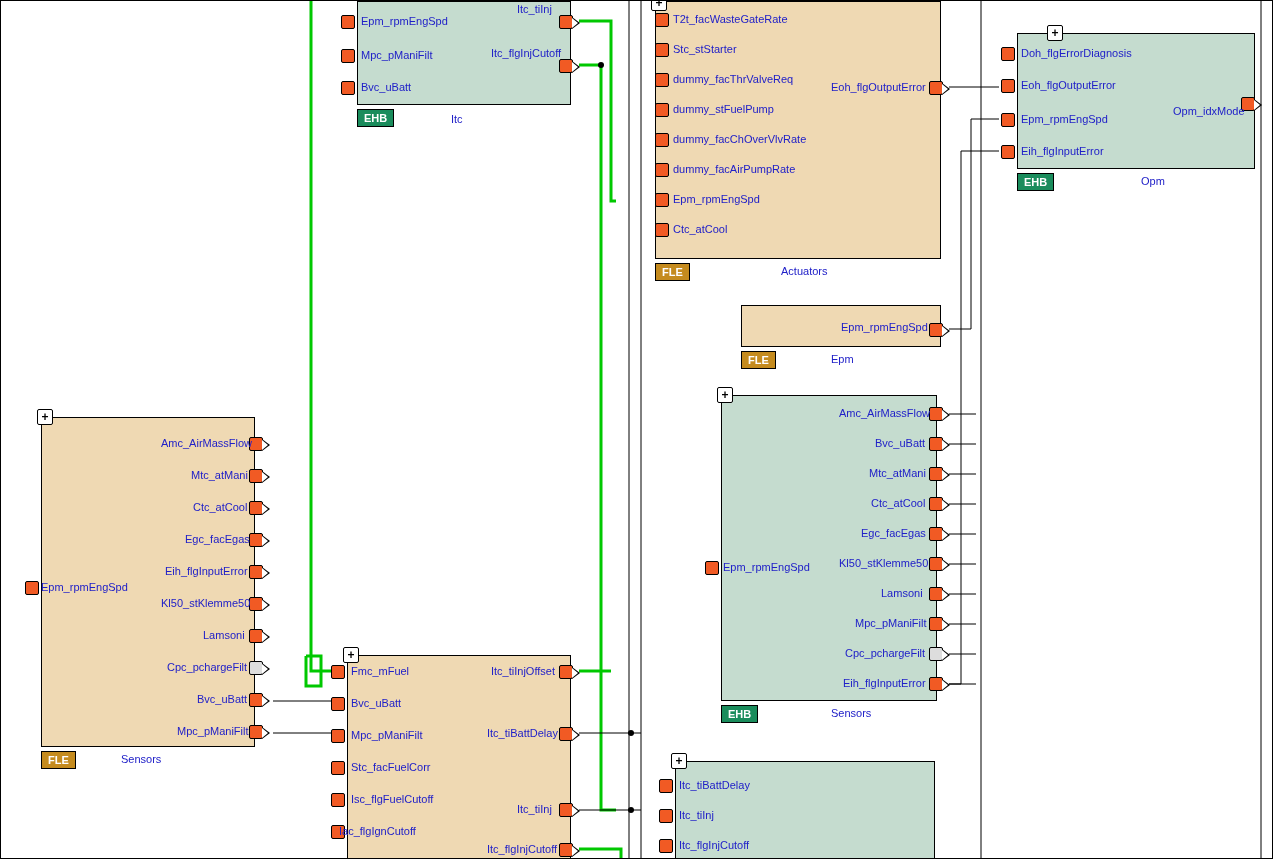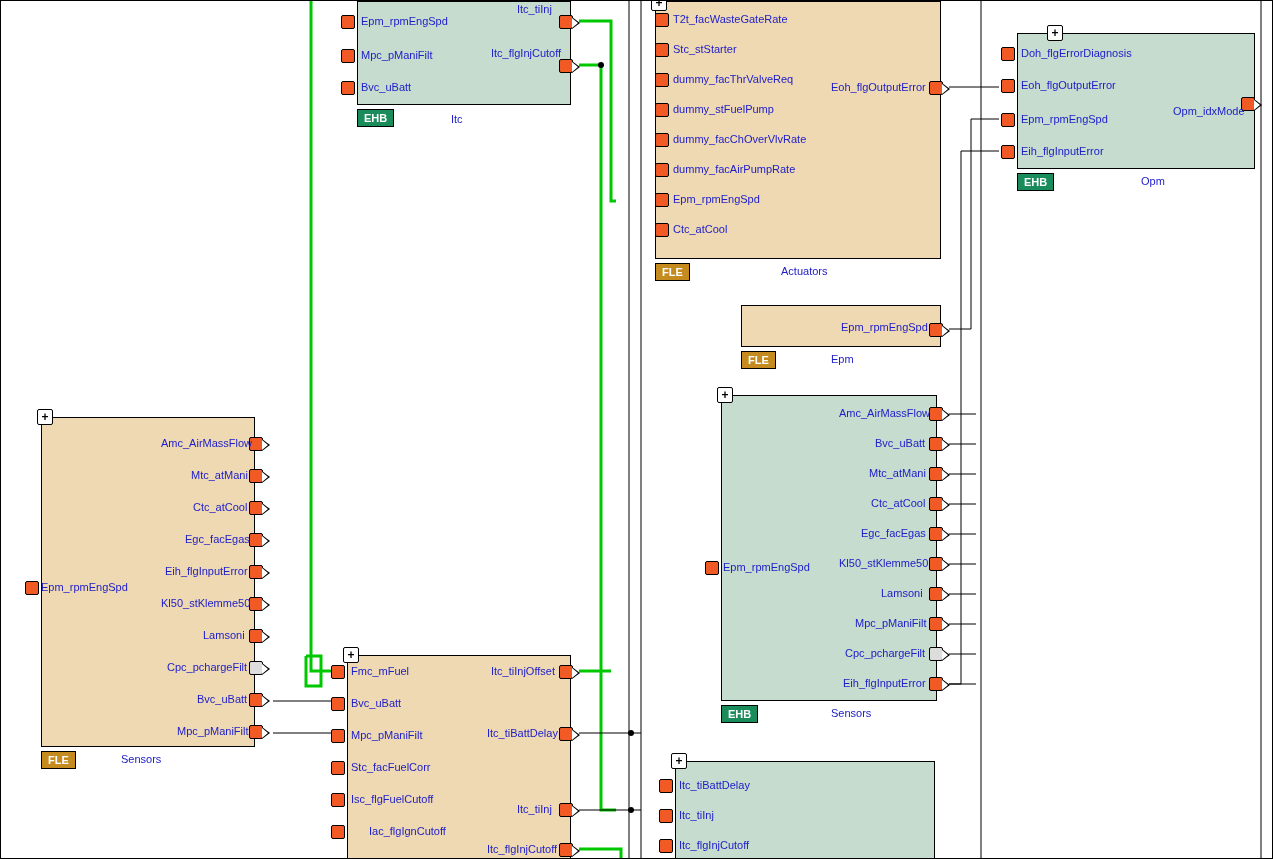--- a/index.html
+++ b/index.html
@@ -284,21 +284,21 @@
 <div class="port-label" style="left:350px; top:664px;">Fmc_mFuel</div>
 <div class="port" style="left:330px; top:696px;"></div>
 <div class="port-label" style="left:350px; top:696px;">Bvc_uBatt</div>
 <div class="port" style="left:330px; top:728px;"></div>
 <div class="port-label" style="left:350px; top:728px;">Mpc_pManiFilt</div>
 <div class="port" style="left:330px; top:760px;"></div>
 <div class="port-label" style="left:350px; top:760px;">Stc_facFuelCorr</div>
 <div class="port" style="left:330px; top:792px;"></div>
 <div class="port-label" style="left:350px; top:792px;">Isc_flgFuelCutoff</div>
 <div class="port" style="left:330px; top:824px;"></div>
-<div class="port-label" style="left:368px; top:824px;">Iac_flgIgnCutoff</div>
+<div class="port-label" style="left:338px; top:824px;">Iac_flgIgnCutoff</div>
 <div class="port-out" style="left:558px; top:664px;"></div>
 <div class="port-label" style="left:490px; top:664px;">Itc_tiInjOffset</div>
 <div class="port-out" style="left:558px; top:726px;"></div>
 <div class="port-label" style="left:486px; top:726px;">Itc_tiBattDelay</div>
 <div class="port-out" style="left:558px; top:802px;"></div>
 <div class="port-label" style="left:516px; top:802px;">Itc_tiInj</div>
 <div class="port-out" style="left:558px; top:842px;"></div>
 <div class="port-label" style="left:486px; top:842px;">Itc_flgInjCutoff</div>
 
 <div class="block green" style="left:674px; top:760px; width:260px; height:99px;"></div>

